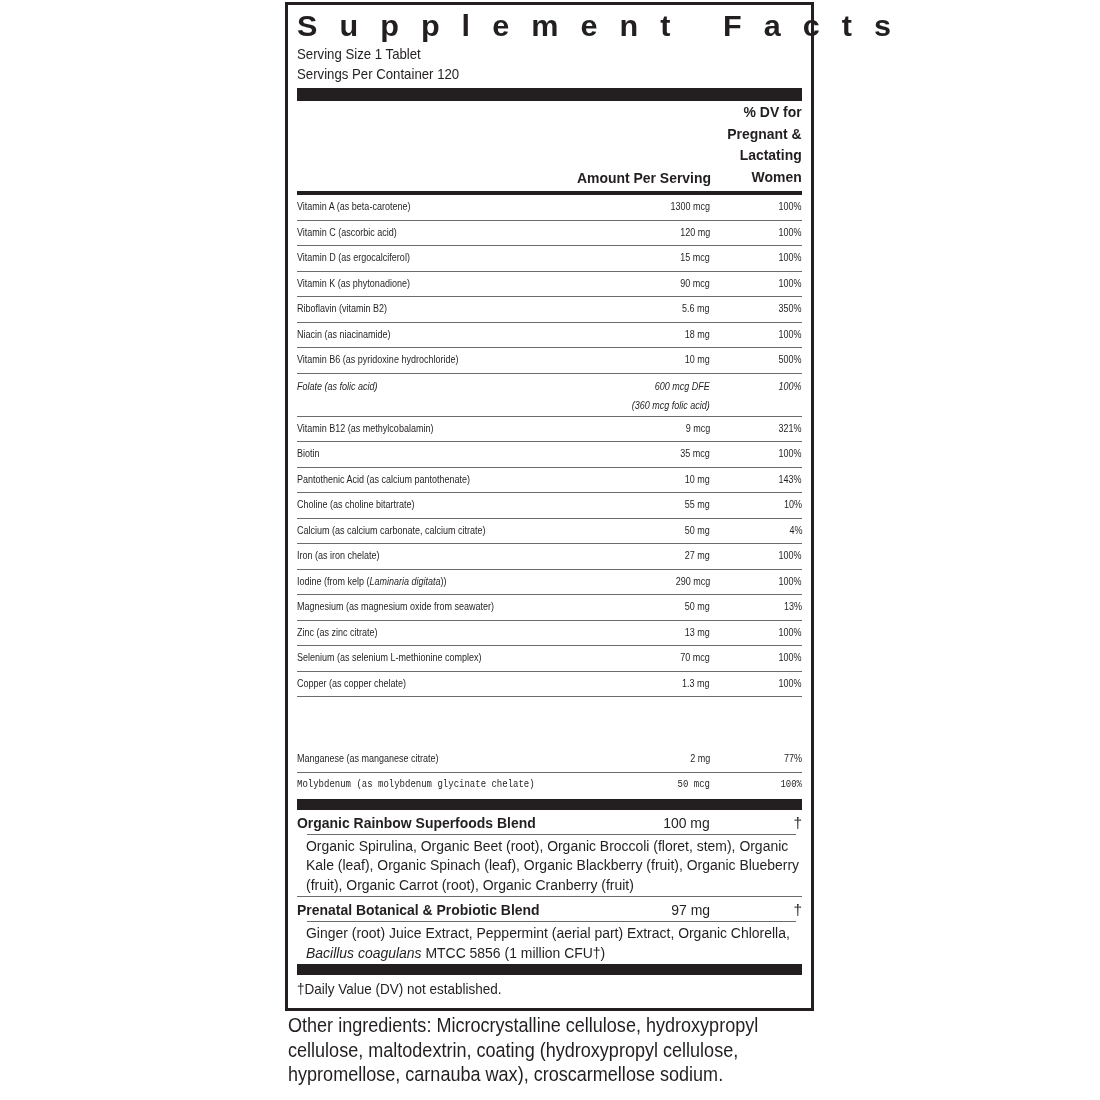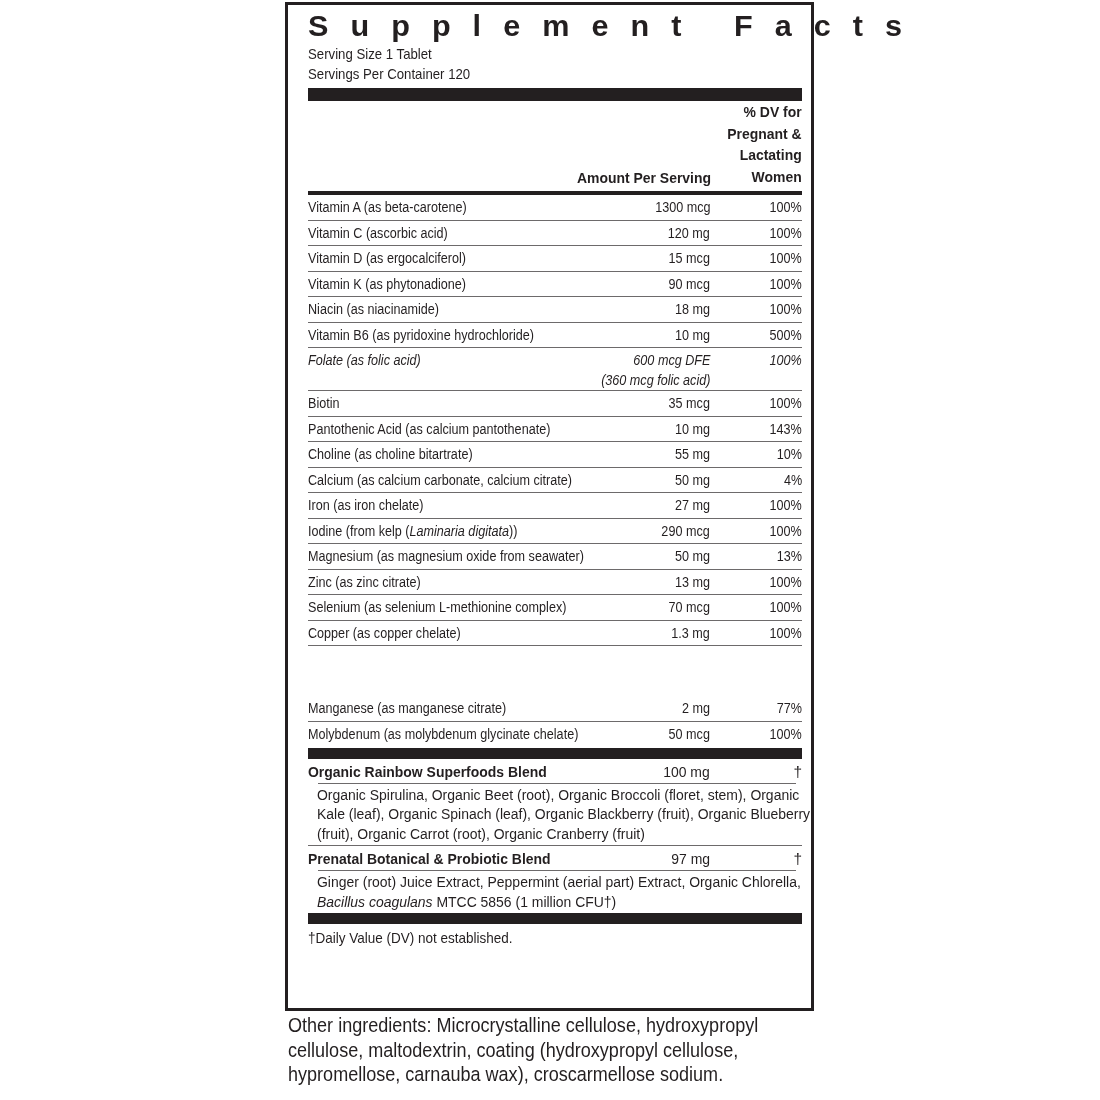--- a/index.html
+++ b/index.html
@@ -1,31 +1,31 @@
 <!DOCTYPE html>
 <html><head>
 <meta charset="utf-8">
 <style>
   html, body { margin: 0; padding: 0; background: #ffffff; }
   body { width: 1100px; height: 1100px; position: relative; overflow: hidden;
          font-family: "Liberation Sans", sans-serif; color: #231f20; }
   .panel { position: absolute; left: 285px; top: 2px; width: 523px; height: 1003px;
            border: 3px solid #231f20; box-sizing: content-box; }
-  .inner { position: absolute; left: 20px; right: 9px; top: 0; }
+  .inner { position: absolute; left: 9px; right: 9px; top: 0; }
   .title { font-family: "Liberation Sans", sans-serif; font-weight: 900; font-size: 30px;
            letter-spacing: 21.6px; line-height: 36px; margin-top: 3px; white-space: nowrap;
            transform: scaleX(1.02); transform-origin: left; height: 36px; }
   .serv { font-size: 15px; line-height: 20px; transform: scaleX(0.88); transform-origin: left; white-space: nowrap; }
   .bar-thick { height: 13px; background: #231f20; }
   .bar-med { height: 4px; background: #231f20; }
   .hdr { position: relative; height: 90px; font-weight: bold; font-size: 15.5px; }
   .hdr .amt { position: absolute; right: 91px; bottom: 4px; white-space: nowrap; transform: scaleX(0.9); transform-origin: right; }
   .hdr .dv { position: absolute; right: 0; bottom: 4px; text-align: right; line-height: 21.5px; white-space: nowrap; transform: scaleX(0.9); transform-origin: right; }
-  .row { position: relative; border-bottom: 1px solid #6d6a6b; height: 24.5px; font-size: 14px; line-height: 24px; }
-  .row:last-child { border-bottom: none; }
+  .row { position: relative; border-bottom: 1px solid #6d6a6b; height: 24.5px; font-size: 10px; line-height: 24px; }
+  .row:last-child { border-bottom: none; font-family: Liberation Mono, monospace; }
   .row .nm, .row .am, .row .pc { position: absolute; top: 0; white-space: nowrap; }
   .row .nm { left: 0; transform: scaleX(0.9); transform-origin: left; }
   .row .am { right: 92px; text-align: right; transform: scaleX(0.9); transform-origin: right; }
   .row .pc { right: 0; text-align: right; transform: scaleX(0.9); transform-origin: right; }
   .row.tall { height: 42px; font-style: italic; }
   .row.tall .am { line-height: 19.5px; top: 3px; }
   .row.tall .pc { line-height: 19.5px; top: 3px; }
   .row.tall .nm { line-height: 19.5px; top: 3px; }
   .row.gap { height: 27px; line-height: 28px; margin-top: 48px; }
   .blend { position: relative; font-size: 15.5px; }
@@ -78,33 +78,43 @@
           <span class="nm">Vitamin D (as ergocalciferol)</span>
           <span class="am">15 mcg</span>
           <span class="pc">100%</span>
         </div>
       <div class="row">
           <span class="nm">Vitamin K (as phytonadione)</span>
           <span class="am">90 mcg</span>
           <span class="pc">100%</span>
         </div>
       <div class="row">
+          <span class="nm">Riboflavin (vitamin B2)</span>
+          <span class="am">5.6 mg</span>
+          <span class="pc">350%</span>
+        </div>
+      <div class="row">
           <span class="nm">Niacin (as niacinamide)</span>
           <span class="am">18 mg</span>
           <span class="pc">100%</span>
         </div>
       <div class="row">
           <span class="nm">Vitamin B6 (as pyridoxine hydrochloride)</span>
           <span class="am">10 mg</span>
           <span class="pc">500%</span>
         </div>
       <div class="row tall">
           <span class="nm">Folate (as folic acid)</span>
           <span class="am"><span>600 mcg DFE</span><br><span>(360 mcg folic acid)</span></span>
           <span class="pc">100%</span>
+        </div>
+      <div class="row">
+          <span class="nm">Vitamin B12 (as methylcobalamin)</span>
+          <span class="am">9 mcg</span>
+          <span class="pc">321%</span>
         </div>
       <div class="row">
           <span class="nm">Biotin</span>
           <span class="am">35 mcg</span>
           <span class="pc">100%</span>
         </div>
       <div class="row">
           <span class="nm">Pantothenic Acid (as calcium pantothenate)</span>
           <span class="am">10 mg</span>
           <span class="pc">143%</span>

